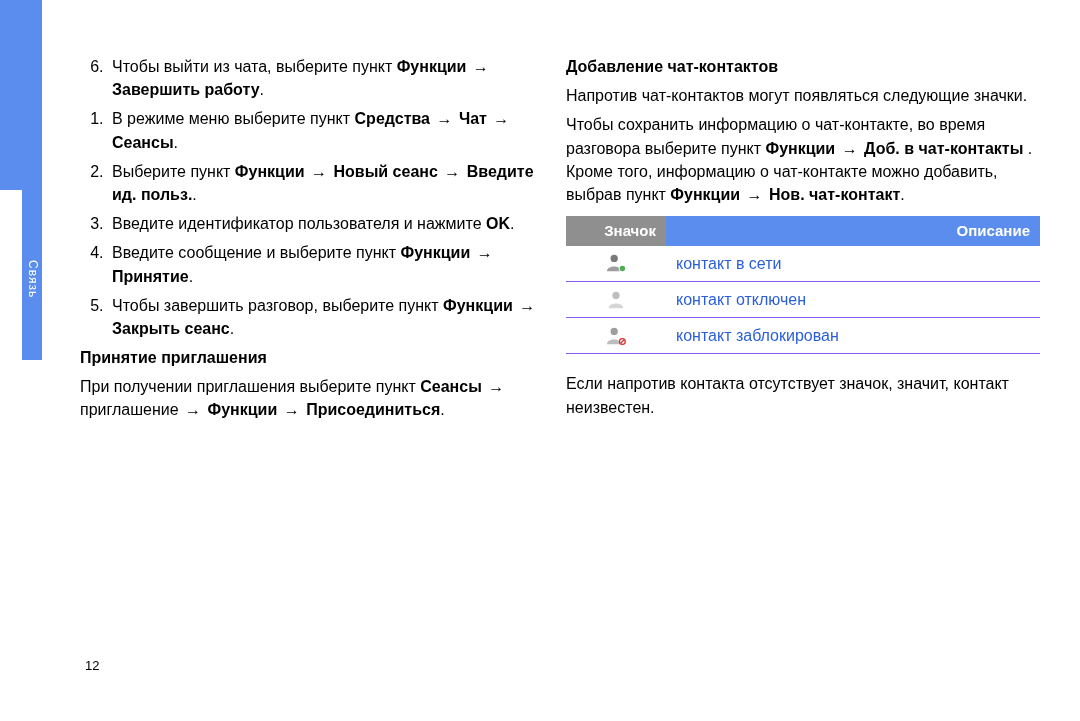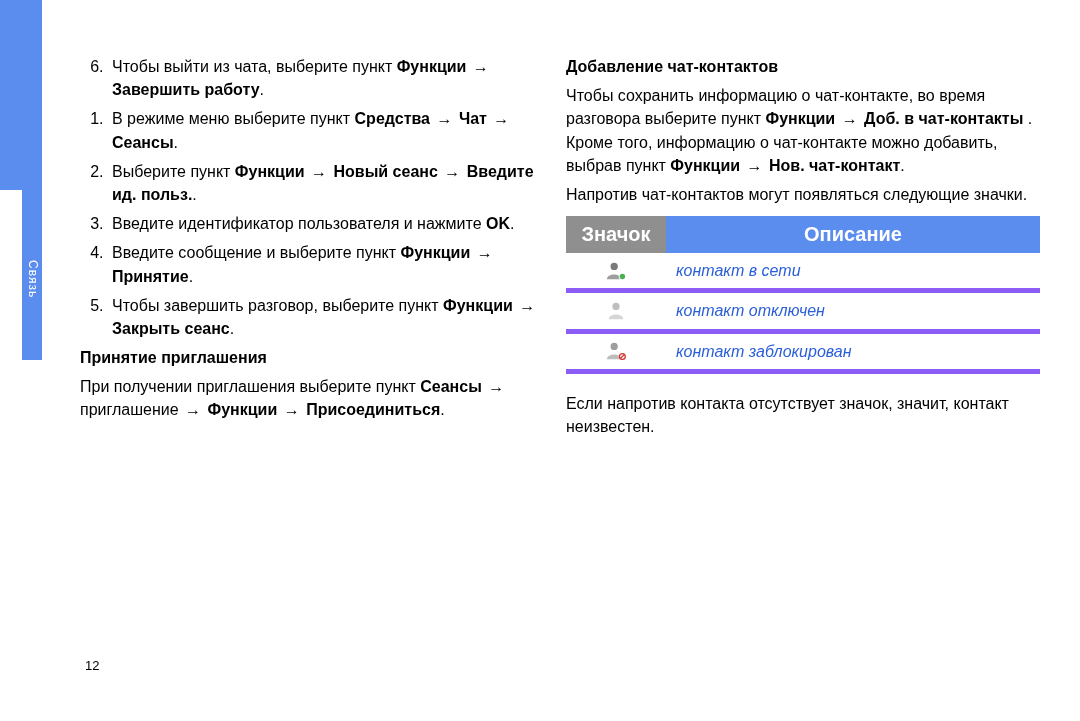--- a/index.html
+++ b/index.html
@@ -71,33 +71,32 @@
     padding-left: 4px;
     margin-bottom: 6px;
   }
   table.icon-tbl {
     border-collapse: collapse;
     width: 100%;
     margin-top: 10px;
   }
   table.icon-tbl th {
     color: #fff;
-    text-align: center;
+    text-align: right;
     font-weight: bold;
     padding: 4px 10px;
-    font-size: 20px;
+    font-size: 15px;
   }
   table.icon-tbl th.c1 { background: #8f8f8f; width: 80px; }
   table.icon-tbl th.c2 { background: #5b8def; }
   table.icon-tbl td {
-    border-bottom: 5px solid #8b5cf6;
+    border-bottom: 1px solid #8b5cf6;
     padding: 6px 10px;
     color: #2b5fd9;
     vertical-align: middle;
-    font-style: italic;
   }
   table.icon-tbl td.icon {
     text-align: center;
     color: inherit;
   }
   .pgnum {
     position: absolute;
     left: 85px;
     bottom: 45px;
     font-size: 13px;
@@ -169,31 +168,31 @@
       <span> приглашение </span>
       <span class="arr">→</span>
       <span class="b">Функции</span>
       <span class="arr">→</span>
       <span class="b">Присоединиться</span><span>.</span>
     </p>
   </div>
 
   <div class="col">
     <p class="h first">Добавление чат-контактов</p>
+    <p>Напротив чат-контактов могут появляться следующие значки.</p>
     <p>
       <span>Чтобы сохранить информацию о чат-контакте, во время разговора выберите пункт </span>
       <span class="b">Функции</span>
       <span class="arr">→</span>
       <span class="b">Доб. в чат-контакты</span>
       <span>. Кроме того, информацию о чат-контакте можно добавить, выбрав пункт </span>
       <span class="b">Функции</span>
       <span class="arr">→</span>
       <span class="b">Нов. чат-контакт</span><span>.</span>
     </p>
-    <p>Напротив чат-контактов могут появляться следующие значки.</p>
 
     <table class="icon-tbl">
       <tbody>
           <tr>
         <th class="c1">Значок</th>
         <th class="c2">Описание</th>
       </tr>
       <tr>
         <td class="icon">
           <svg class="buddy" viewBox="0 0 24 22">

